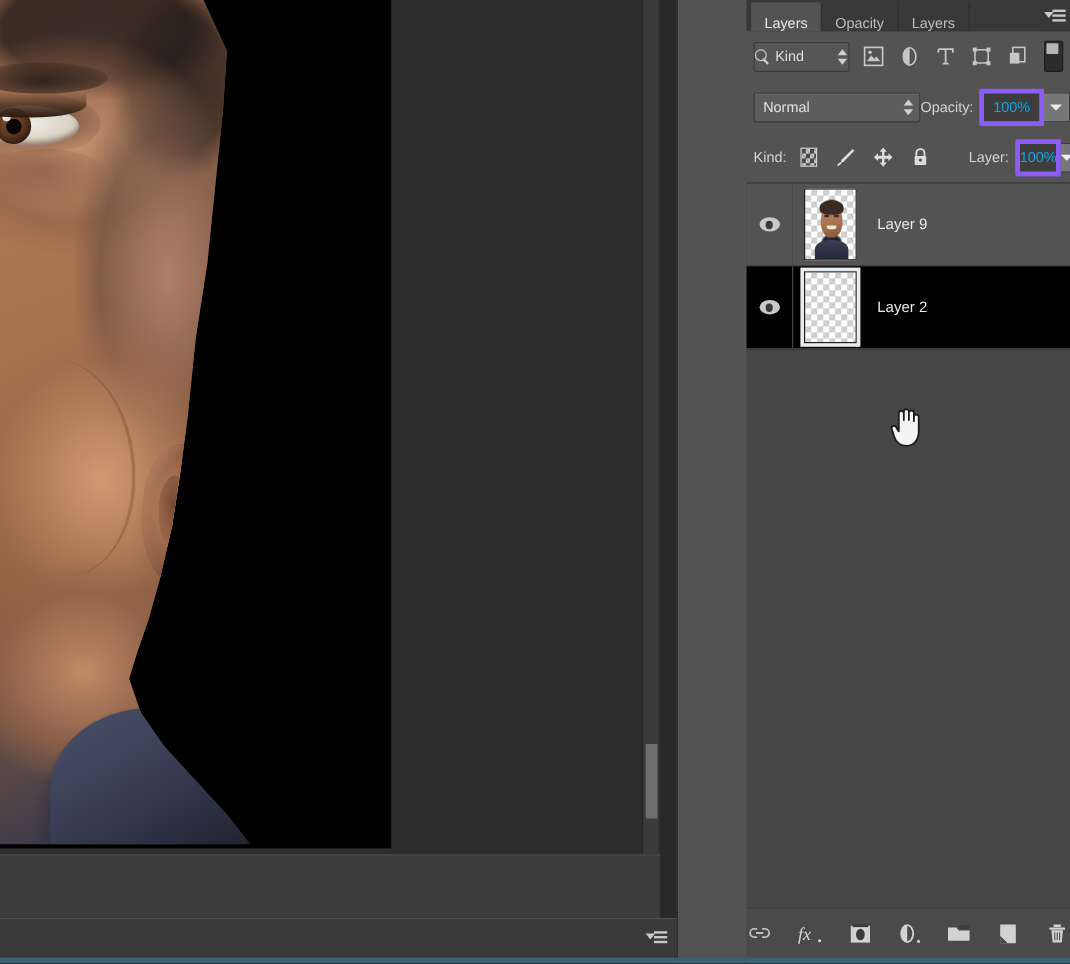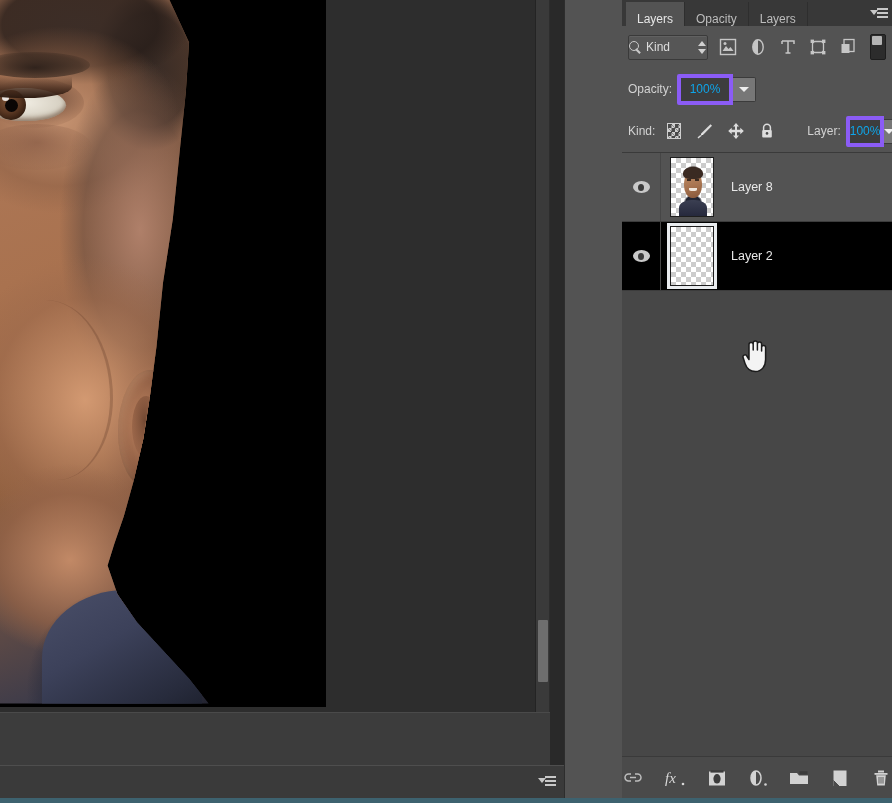--- a/index.html
+++ b/index.html
@@ -752,20 +752,27 @@
           <svg width="18" height="18" viewBox="0 0 18 18">
             <rect x="5" y="1.5" width="10" height="12" fill="none" stroke="#c6c6c6" stroke-width="1.3"></rect>
             <rect x="2.5" y="6" width="8" height="9" fill="#c6c6c6"></rect>
           </svg>
         </span>
         <span class="toggle-switch"></span>
       </div>
     </div>
 
     <div class="blend-row">
+      <div class="blend-select">
+        <span class="blend-label">Normal</span>
+        <span class="stepper">
+          <span class="up"></span>
+            <span class="dn"></span>
+        </span>
+      </div>
       <span class="num-label">Opacity:</span>
       <span class="num-field">100%</span>
       <span class="num-drop">
         <span class="caret-d"></span>
       </span>
     </div>
 
     <div class="lock-row">
       <span class="lock-label">Kind:</span>
       <span class="lock-icons">
@@ -812,21 +819,21 @@
           <div class="thumb">
             <div class="thumb-portrait">
               <div class="t-shoulder"></div>
               <div class="t-face"></div>
               <div class="t-hair"></div>
               <div class="t-eyes"></div>
               <div class="t-smile"></div>
             </div>
           </div>
         </div>
-        <span class="layer-name">Layer 8</span>
+        <span class="layer-name">Layer 9</span>
       </div>
 
       <div class="layer-row selected">
         <div class="eye-cell">
           <span class="eye-icon">
             <span class="outer"></span>
               <span class="pup"></span>
           </span>
         </div>
         <div class="thumb-cell">

